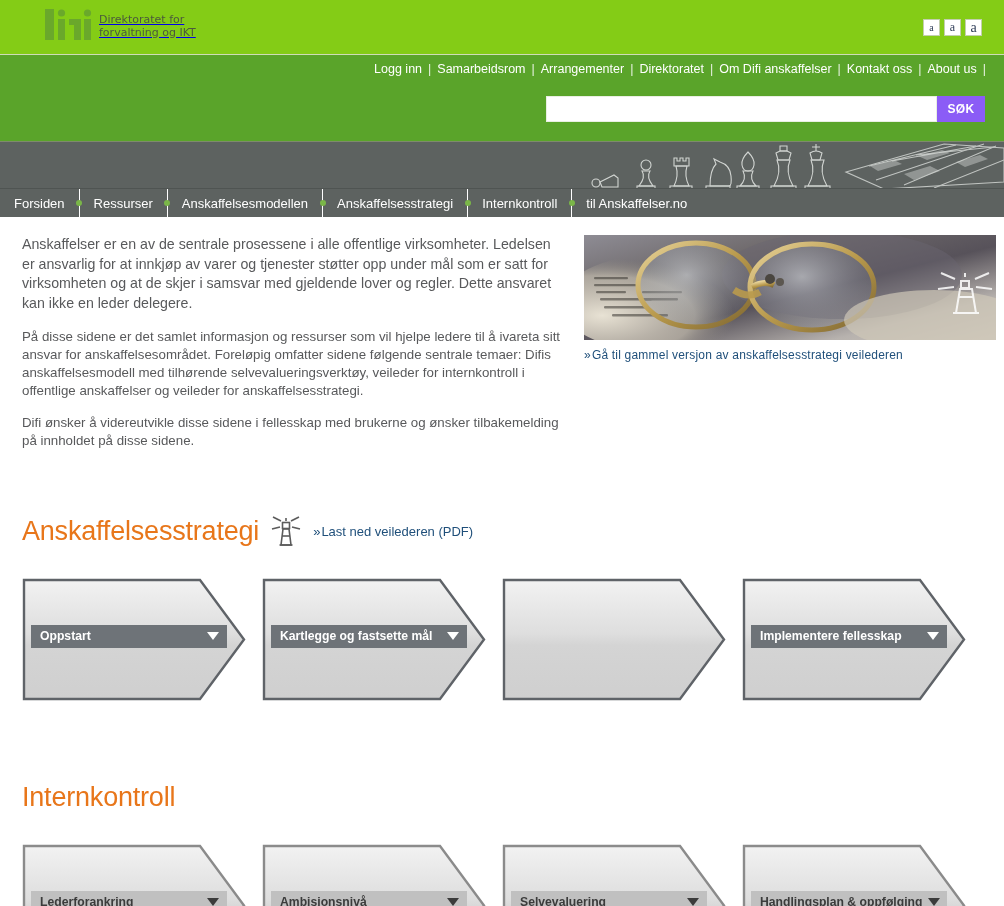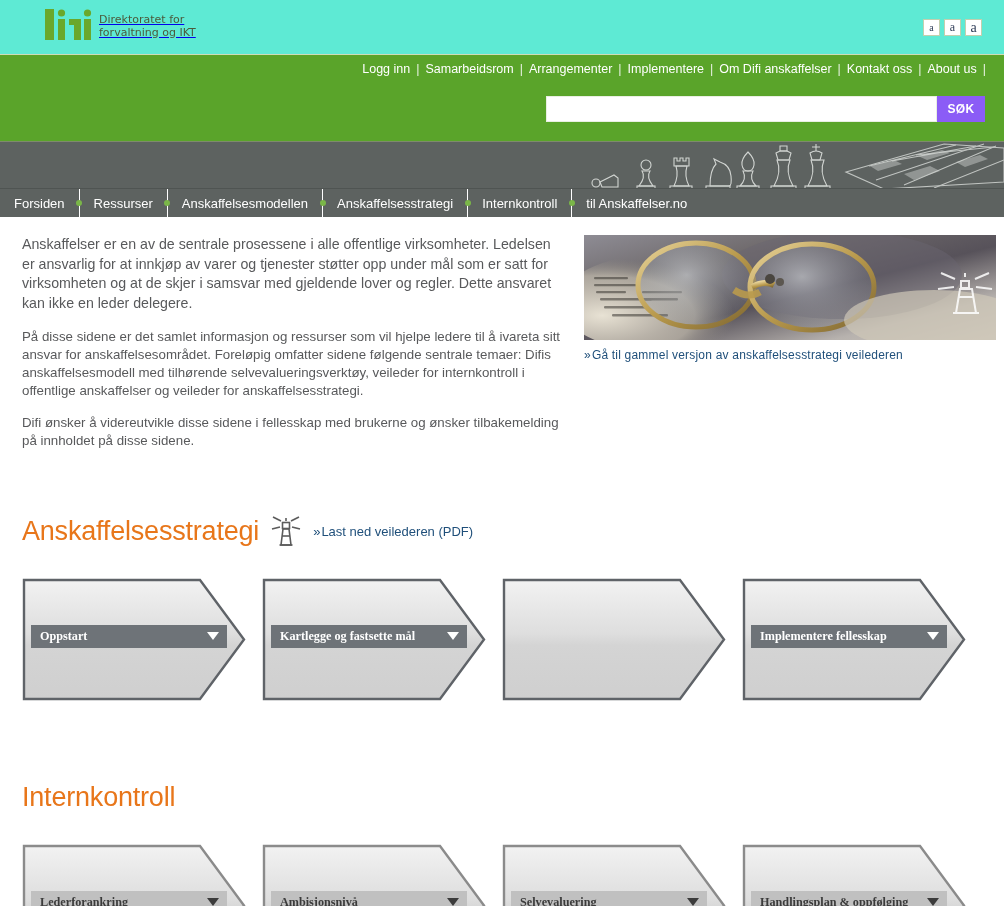--- a/index.html
+++ b/index.html
@@ -10,21 +10,21 @@
   body {
     width: 1004px; height: 906px;
     font-family: "Liberation Sans", sans-serif;
     overflow: hidden;
     position: relative;
   }
 
   
   .logo-bar {
     height: 55px;
-    background: #5eead4;
+    background: #84cc16;
     position: relative;
     border-bottom: 1px solid #cfdcb8;
   }
   .logo-wrap {
     position: absolute;
     left: 30px; top: 8px;
     display: flex; align-items: center; gap: 7px;
   }
   .logo-mark { display:block; }
   .logo-text {
@@ -242,21 +242,20 @@
     display: flex;
     gap: 0;
     margin-top: 6px;
   }
   .chev-item {
     position: relative;
     width: 240px;
     height: 152px;
     flex: 0 0 240px;
     cursor: pointer;
-    font-family: Liberation Serif, serif;
   }
   .chev-svg { position: absolute; inset: 0; }
   .chev-label {
     position: absolute;
     left: 9px;
     top: 47px;
     width: 196px;
     height: 23px;
     display: flex;
     align-items: center;
@@ -311,21 +310,21 @@
 
 <div class="green-band">
 
   <div class="util-nav">
     <a>Logg inn</a>
     <span class="util-sep">|</span>
     <a>Samarbeidsrom</a>
     <span class="util-sep">|</span>
     <a>Arrangementer</a>
     <span class="util-sep">|</span>
-    <a>Implementere</a>
+    <a>Direktoratet</a>
     <span class="util-sep">|</span>
     <a>Om Difi anskaffelser</a>
     <span class="util-sep">|</span>
     <a>Kontakt oss</a>
     <span class="util-sep">|</span>
     <a>About us</a>
     <span class="util-sep">|</span>
   </div>
 
   <div class="brand-row">

